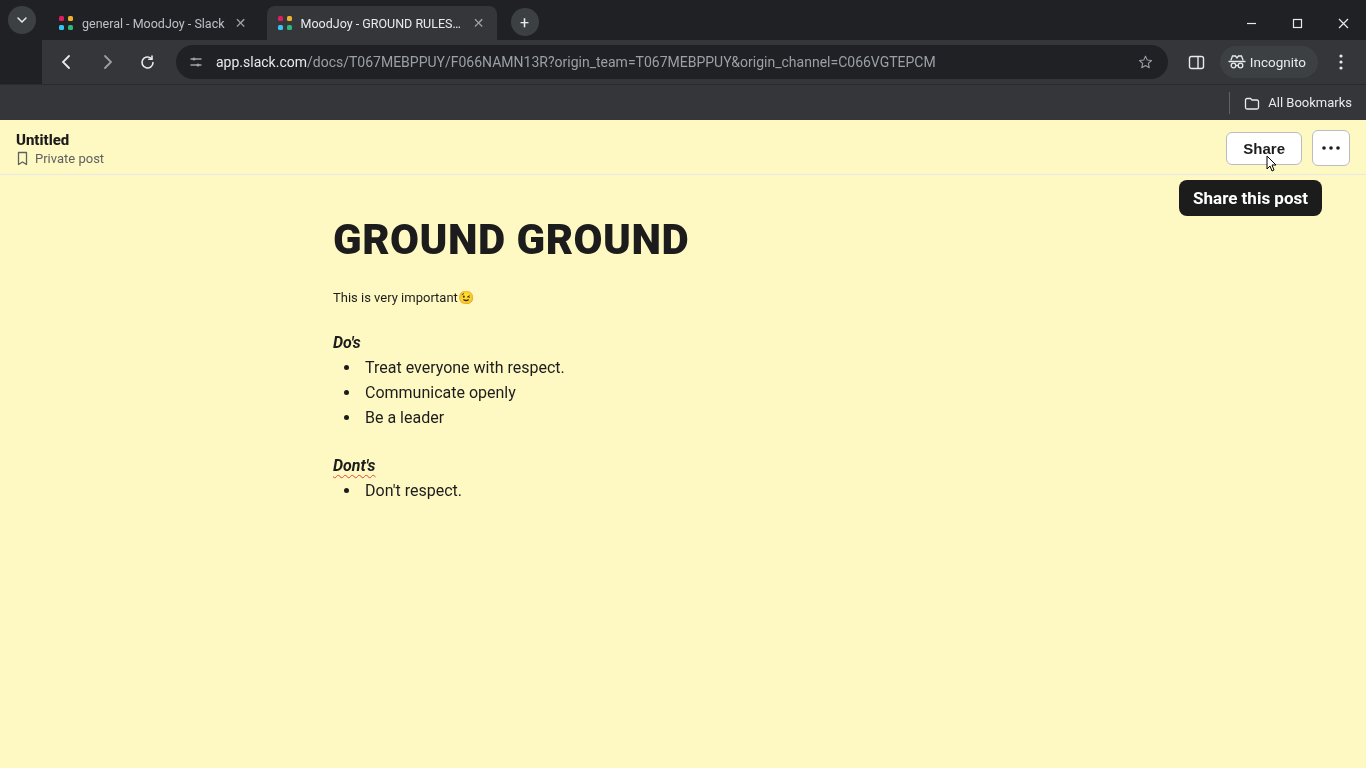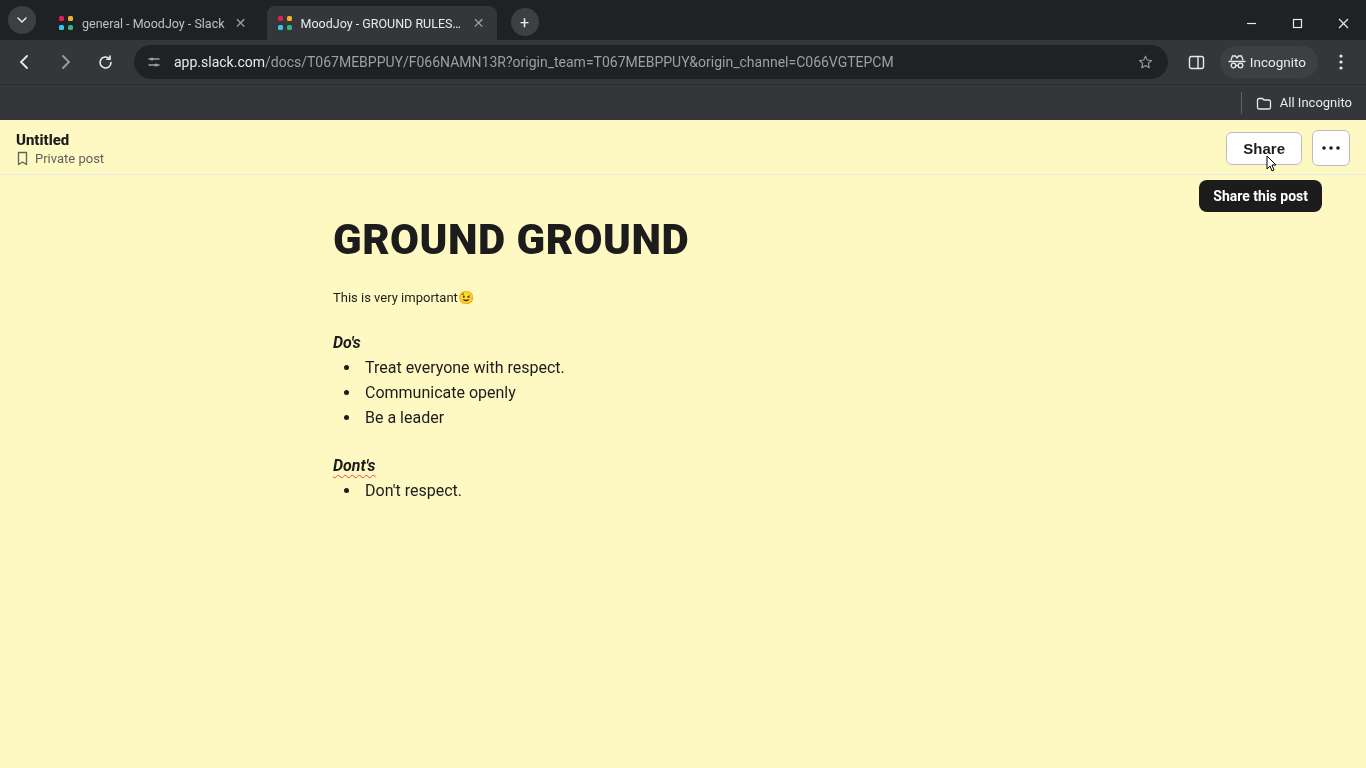--- a/index.html
+++ b/index.html
@@ -84,20 +84,21 @@
     color: #e8eaed;
   }
 
   .toolbar-row {
     height: 44px;
     background: #35363a;
     display: flex;
     align-items: center;
     padding: 0 8px;
     gap: 6px;
+    margin-left: 42px;
   }
   .nav-btn {
     width: 34px; height: 34px;
     display: flex; align-items: center; justify-content: center;
     color: #9aa0a6;
     border-radius: 50%;
   }
   .nav-btn.enabled { color: #e8eaed; }
   .omnibox {
     flex: 1;
@@ -234,21 +235,21 @@
     font-size: 18px;
     letter-spacing: 1px;
     color: #1d1c1d;
   }
   .tooltip-bubble {
     position: absolute;
     right: 44px;
     top: 60px;
     background: #1d1c1d;
     color: #fff;
-    font-size: 14px;
+    font-size: 17px;
     font-weight: 700;
     padding: 8px 14px;
     border-radius: 8px;
     white-space: nowrap;
   }
   .cursor {
     position: absolute;
     top: 35px;
     right: 88px;
     font-size: 15px;
@@ -419,21 +420,21 @@
         </svg>
     </div>
   </div>
 
   <div class="bookmarks-row">
     <div class="bm-divider"></div>
     <div class="all-bookmarks">
       <svg width="16" height="14" viewBox="0 0 16 14">
           <path d="M1.5 3.5v8a1.5 1.5 0 0 0 1.5 1.5h10a1.5 1.5 0 0 0 1.5-1.5v-6A1.5 1.5 0 0 0 13 4H8L6.5 2.5H3A1.5 1.5 0 0 0 1.5 4z" stroke="#e8eaed" stroke-width="1.3" fill="none"></path>
         </svg>
-      <span>All Incognito</span>
+      <span>All Bookmarks</span>
     </div>
   </div>
 </div>
 
 <div class="page">
 
   <div class="doc-header">
     <div class="doc-header-left">
       <div class="doc-title">Untitled</div>
       <div class="doc-meta">

